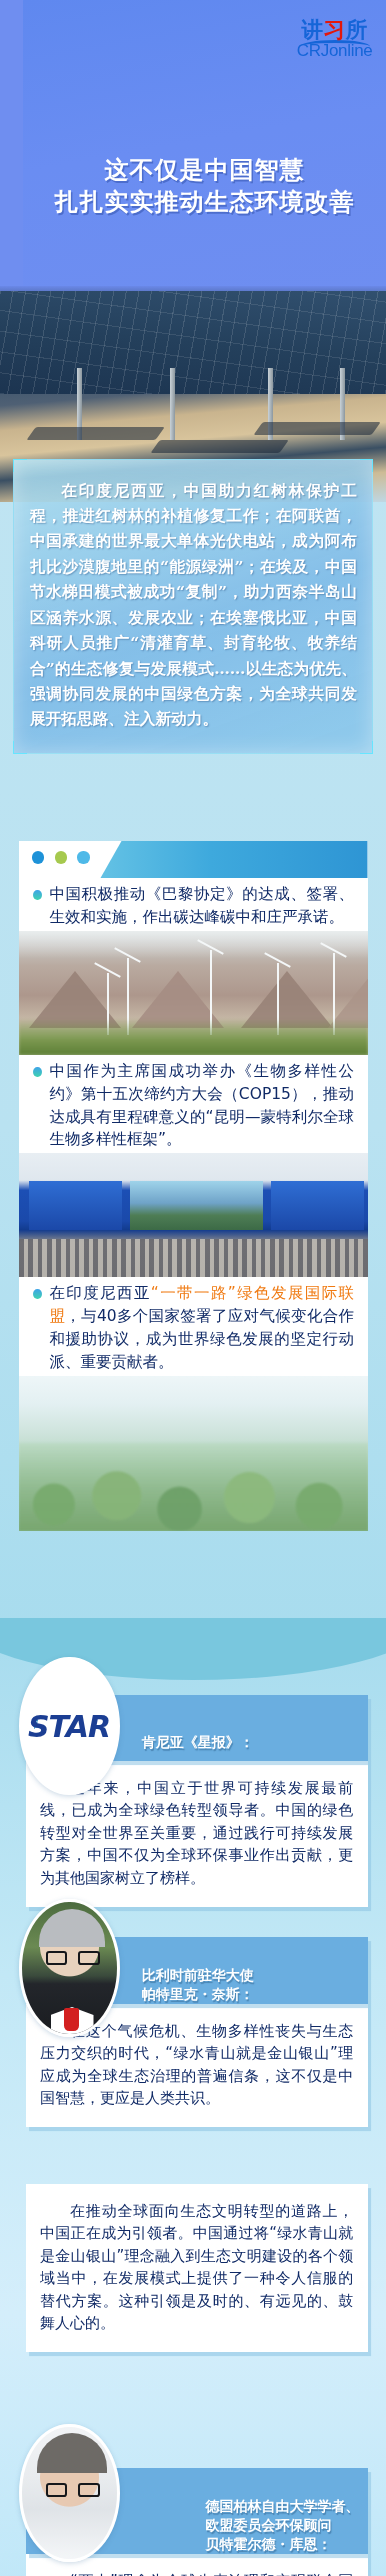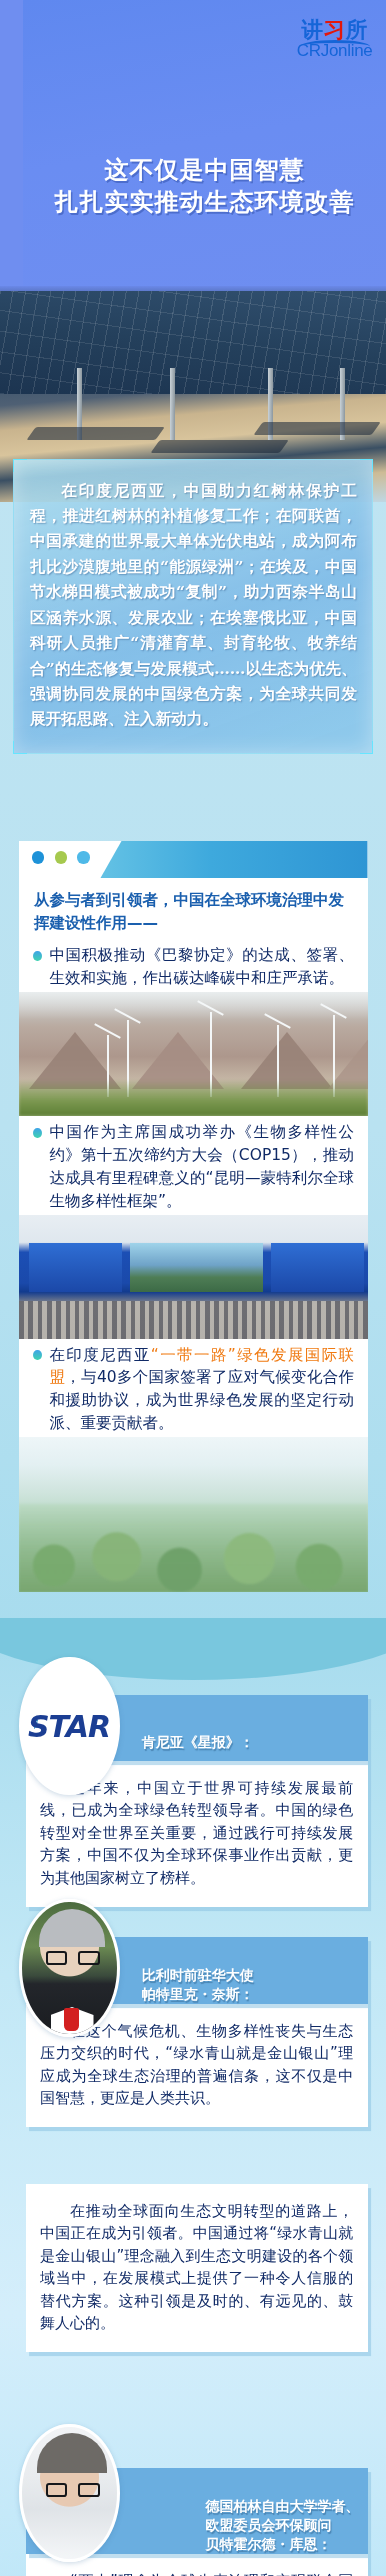--- a/index.html
+++ b/index.html
@@ -309,21 +309,20 @@
 
   <div class="panel">
     <div class="panel-tab">
       <div class="dots">
         <i style="background:#1e92d8"></i>
         <i style="background:#a6c94e"></i>
         <i style="background:#4eb9e8"></i>
       </div>
     </div>
 
-    <div class="panel-heading">从参与者到引领者，中国在全球环境治理中发挥建设性作用——</div>
 
     <div class="bullet-item">
       <p>中国积极推动《巴黎协定》的达成、签署、生效和实施，作出碳达峰碳中和庄严承诺。</p>
     </div>
     <div class="img-block img-wind">
       <div class="mt" style="left:10.3px;"></div>
       <div class="mt" style="left:113px; border-bottom-color:rgba(165,140,130,.85);"></div>
       <div class="mt" style="left:222px;"></div>
       <div class="mt" style="left:309px; border-bottom-color:rgba(170,148,136,.8);"></div>
       <div class="turb" style="left:88px; height:62px;"></div>

